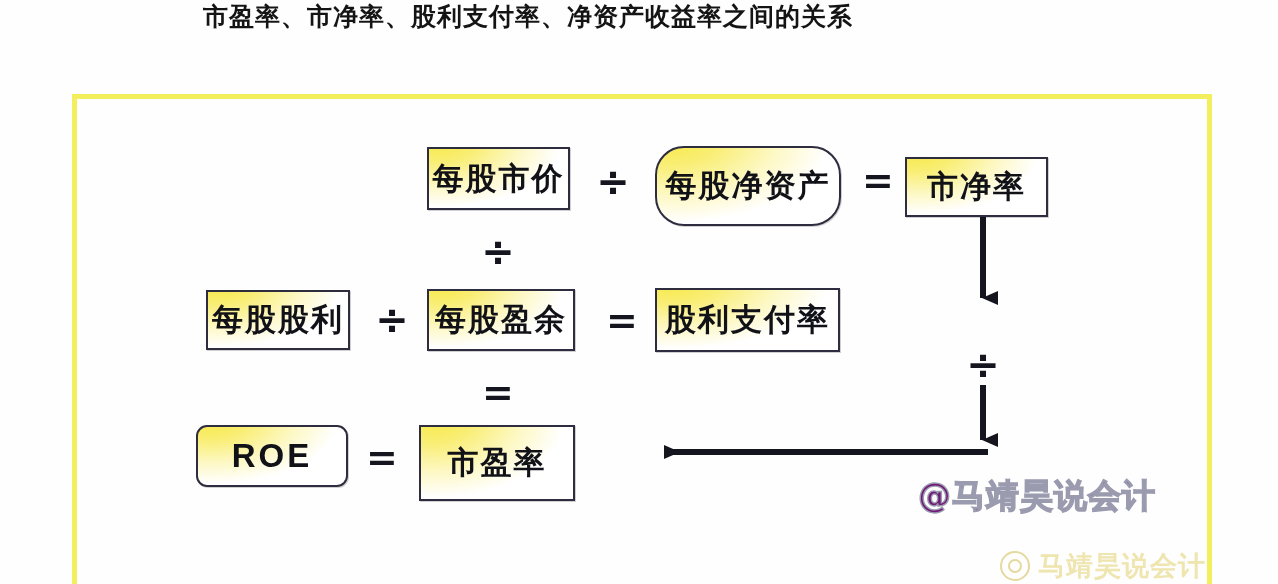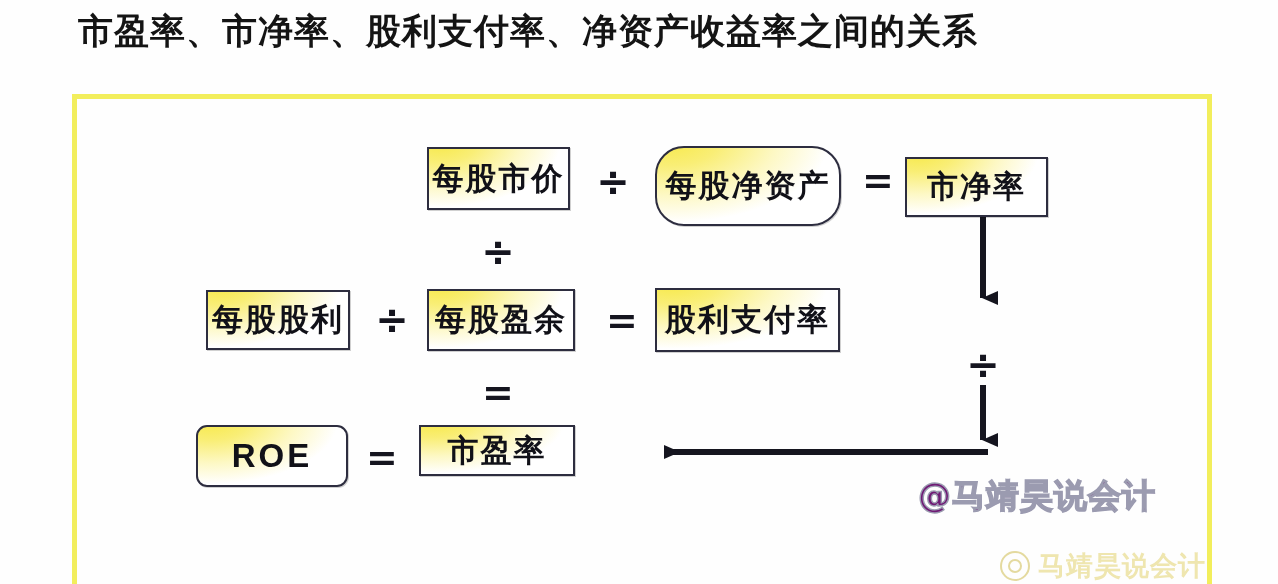--- a/index.html
+++ b/index.html
@@ -15,25 +15,25 @@
     width: 1278px;
     height: 584px;
     background: #fefefe;
     overflow: hidden;
   }
 
   
   #title {
     position: absolute;
     left: 0;
-    top: 8px;
+    top: 0;
     width: 1056px;
     text-align: center;
     font-family: "DejaVu Serif", "Liberation Serif", serif;
-    font-size: 35px;
+    font-size: 25px;
     font-weight: 700;
     letter-spacing: 1px;
     color: #141414;
     white-space: nowrap;
   }
 
   
   #frame {
     position: absolute;
     left: 72px;
@@ -194,21 +194,21 @@
   <div class="op op-eq" style="left:602px; top:300px; width:40px; height:40px;">=</div>
 
   <div class="box" style="left:655px; top:288px; width:185px; height:64px;">股利支付率</div>
 
   <div class="op op-eq" style="left:478px; top:372px; width:40px; height:40px;">=</div>
 
   <div class="box latin" style="left:196px; top:425px; width:152px; height:62px;">ROE</div>
 
   <div class="op op-eq" style="left:362px; top:437px; width:40px; height:40px;">=</div>
 
-  <div class="box" style="left:419px; top:425px; width:156px; height:51px;">市盈率</div>
+  <div class="box" style="left:419px; top:425px; width:156px; height:76px;">市盈率</div>
 
   <div class="op op-div" style="left:963px; top:345px; width:40px; height:40px;">÷</div>
 
   <div id="watermark-main">@马靖昊说会计</div>
 
   <div id="watermark-footer">
     <span class="wb-logo"></span>
     <span>马靖昊说会计</span>
   </div>
 

